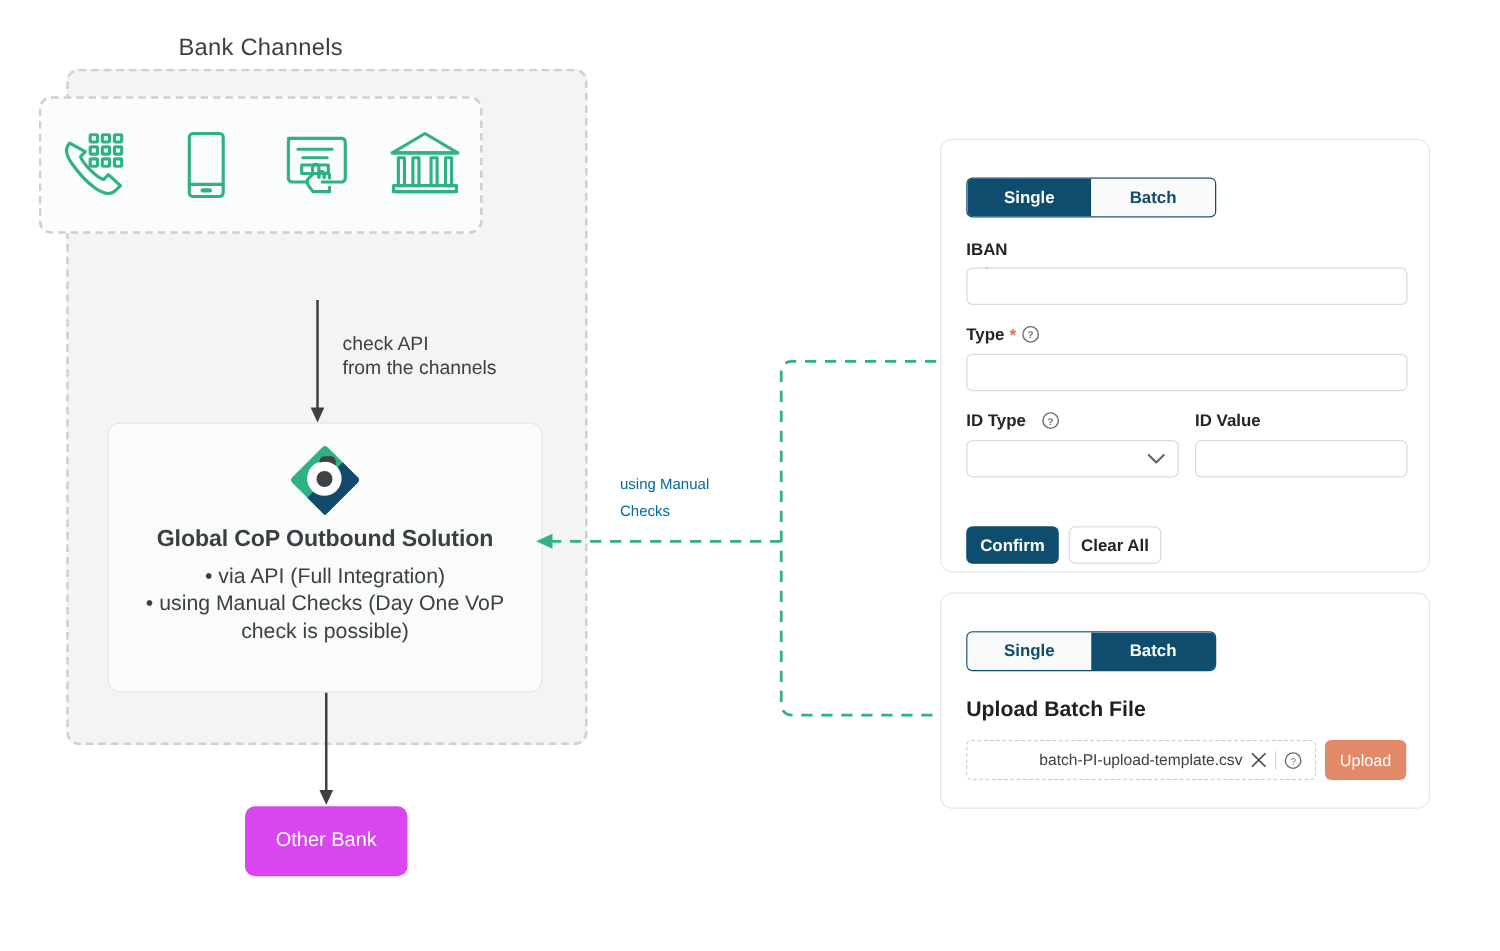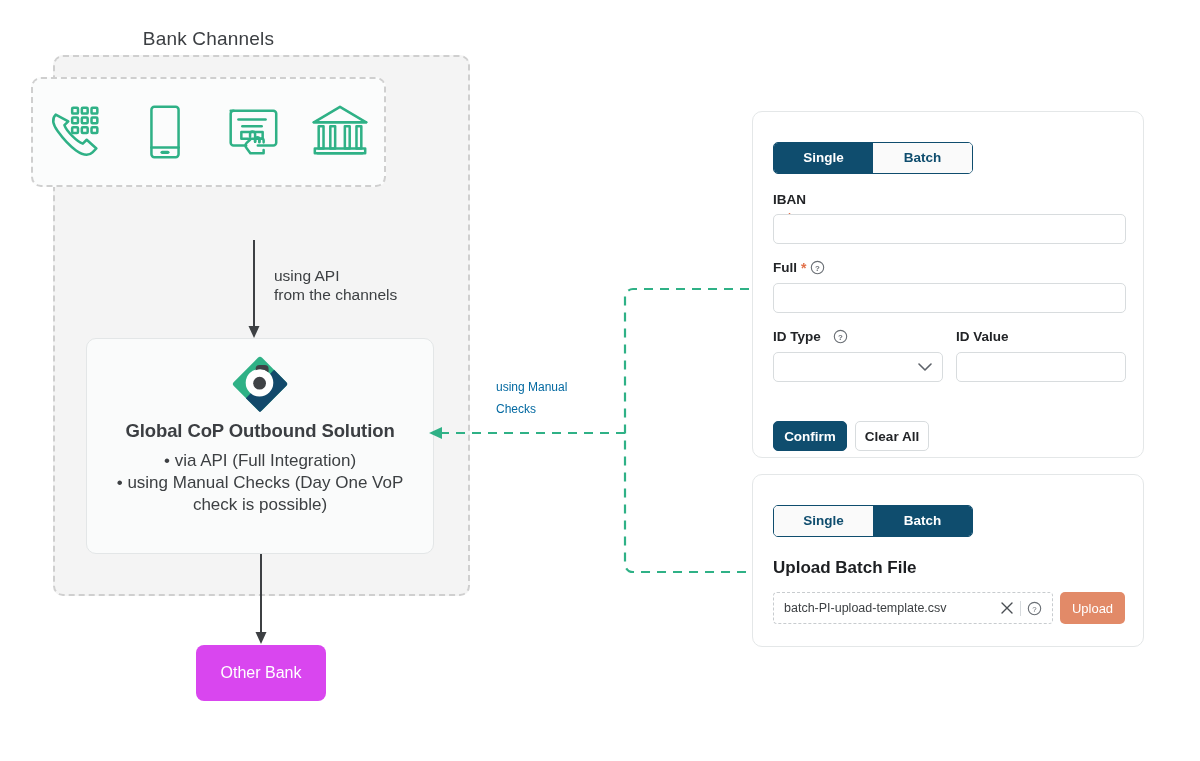--- a/index.html
+++ b/index.html
@@ -138,21 +138,21 @@
   .btn-ghost{background:#fff;color:#222427;border:1px solid #d8dcde;}
 
   .upload-title{
     position:absolute;left:20px;top:83px;
     font-size:17px;font-weight:700;color:#1d1f22;
   }
   .file-box{
     position:absolute;left:20px;top:117px;width:280px;height:32px;
     border:1px dashed #c8cccf;border-radius:4px;
     box-sizing:border-box;display:flex;align-items:center;
-    padding:0 10px;gap:6px;
+    padding:0 10px;gap:6px;text-align:right;
   }
   .file-name{font-size:12.5px;color:#3d4043;flex:1;}
   .divider-v{width:1px;height:15px;background:#d6dadd;}
   .btn-upload{
     position:absolute;left:307px;top:117px;width:65px;height:32px;
     background:#e28a68;color:#ffffff;border-radius:5px;
     font-size:13px;font-weight:400;
     display:flex;align-items:center;justify-content:center;cursor:pointer;
   }
 </style>
@@ -215,21 +215,21 @@
         <rect x="6" y="49" width="52" height="5"></rect>
         <line x1="9" y1="54" x2="55" y2="54"></line>
       </g>
     </svg>
   </div>
 
   <svg class="api-arrow" viewBox="0 0 14 100">
     <line x1="7" y1="0" x2="7" y2="88" stroke="#3d4043" stroke-width="2"></line>
     <path d="M7 98 L1.5 86 L12.5 86 Z" fill="#3d4043"></path>
   </svg>
-  <div class="api-label">using API
+  <div class="api-label">check API
 from the channels</div>
 
   <div class="solution-card">
     <div class="logo-wrap">
       <svg width="56" height="56" viewBox="0 0 56 56">
         <g transform="rotate(45 28 28)">
           <rect x="8" y="8" width="40" height="40" rx="3" fill="#2fb186"></rect>
           <path d="M28 8 h17 a3 3 0 0 1 3 3 v37 h-20 z" fill="#13496b"></path>
         </g>
         <path d="M27.5 13 a13.8 13.8 0 1 0 0 27.6 a13.8 13.8 0 0 0 0 -27.6 z" fill="#ffffff"></path>
@@ -272,21 +272,21 @@
       <span>IBAN</span>
       <span class="req">*</span>
       <svg class="qm" viewBox="0 0 16 16">
         <circle cx="8" cy="8" r="6.6" fill="none" stroke="#6a6f75" stroke-width="1.2"></circle>
         <text x="8" y="11.4" font-size="8.4" text-anchor="middle" fill="#6a6f75" font-family="Liberation Sans, sans-serif">?</text>
       </svg>
     </div>
     <input class="txtinput" style="left: 20px; top: 102px; width: 353px;" value="" placeholder="">
 
     <div class="field-label" style="left:20px;top:148px;">
-      <span>Full</span>
+      <span>Type</span>
       <span class="req">*</span>
       <svg class="qm" viewBox="0 0 16 16">
         <circle cx="8" cy="8" r="6.6" fill="none" stroke="#6a6f75" stroke-width="1.2"></circle>
         <text x="8" y="11.4" font-size="8.4" text-anchor="middle" fill="#6a6f75" font-family="Liberation Sans, sans-serif">?</text>
       </svg>
     </div>
     <input class="txtinput" style="left: 20px; top: 171px; width: 353px;" value="" placeholder="">
 
     <div class="field-label" style="left:20px;top:217px;gap:12px;">
       <span>ID Type</span>

